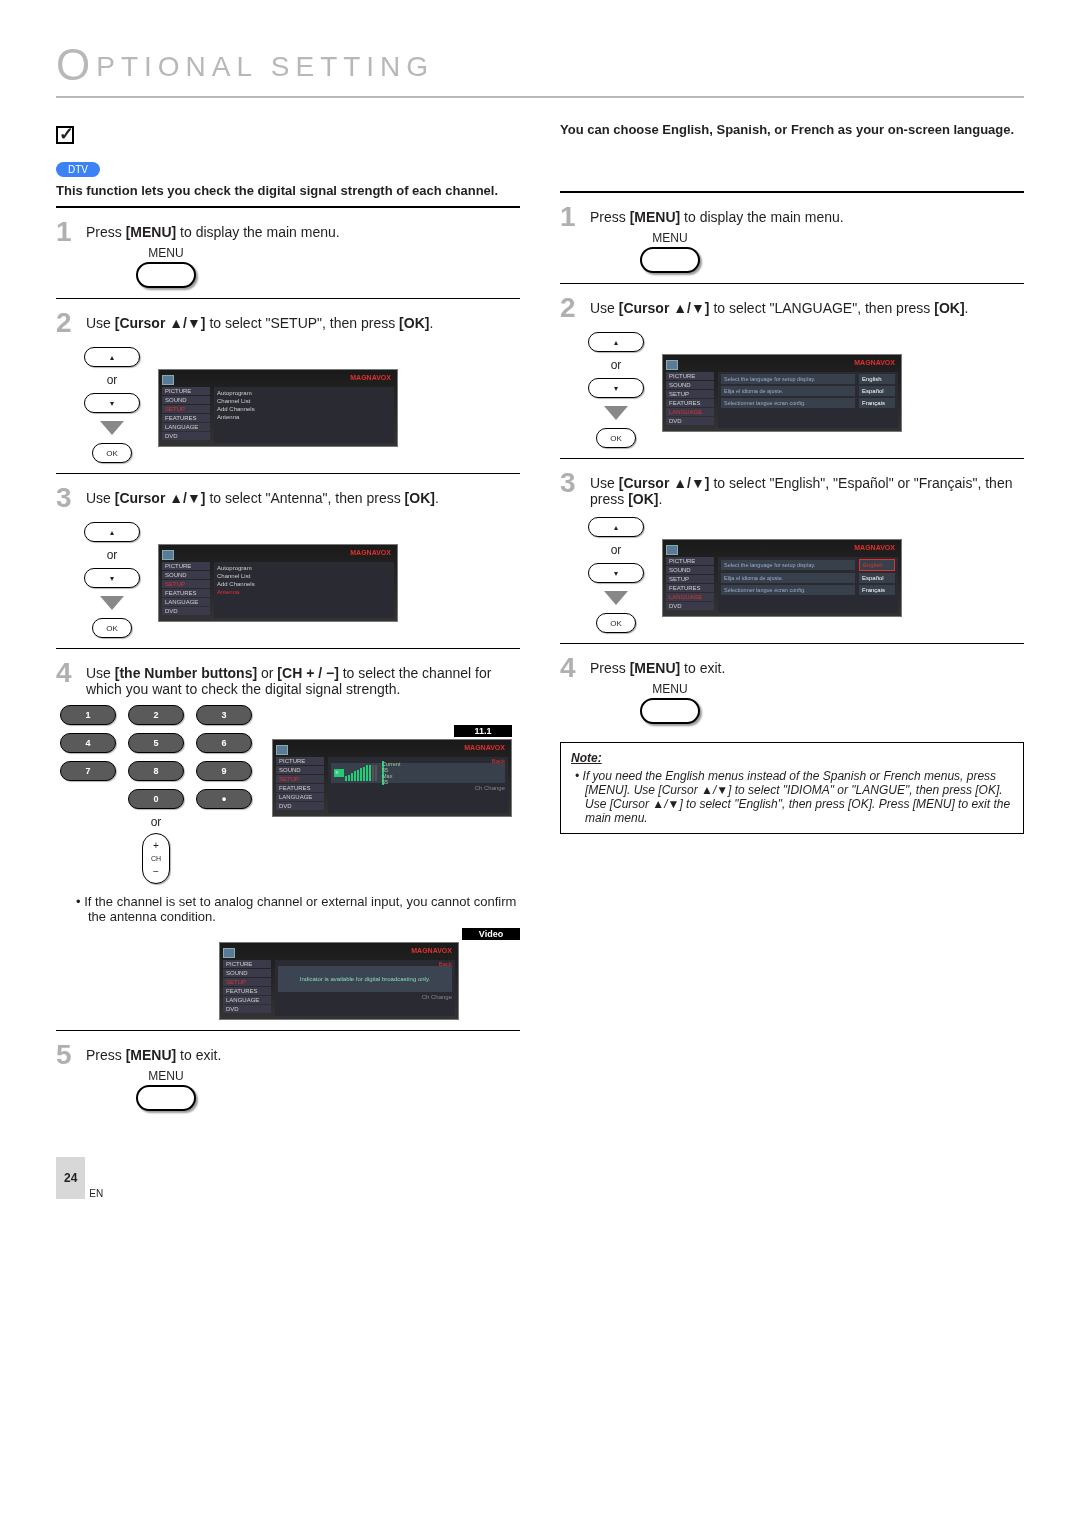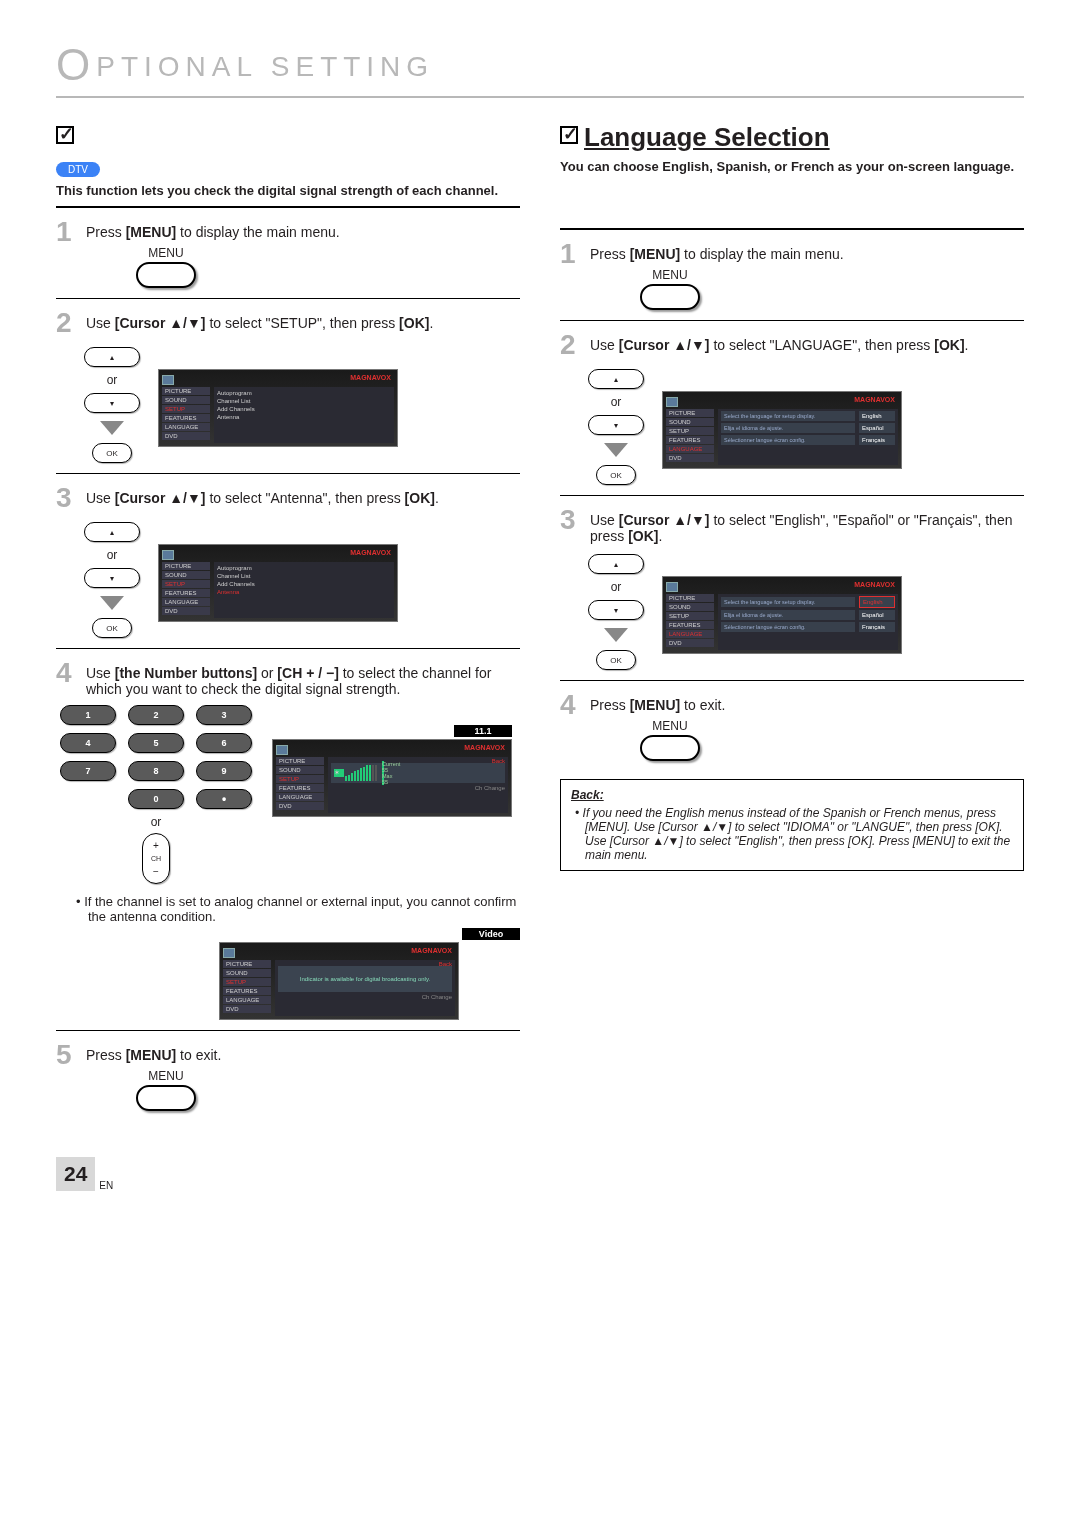--- a/index.html
+++ b/index.html
@@ -301,22 +301,22 @@
   .cursor-glyph { font-family: inherit; }
   .pagefoot {
     margin-top: 40px;
     display: flex;
     align-items: flex-end;
     gap: 4px;
   }
   .pagefoot .num {
     background: #d8d8d8;
     font-weight: bold;
-    padding: 5px 8px;
-    font-size: 21px;
+    padding: 14px 8px;
+    font-size: 12px;
   }
   .pagefoot .lang { font-size: 10px; }
 </style>
 </head>
 <body>
 
 <div class="chapter-title">
   <span class="cap">O</span><span>PTIONAL  SETTING</span>
 </div>
 
@@ -534,23 +534,20 @@
         <span>Press </span><b>[MENU]</b><span> to exit.</span>
         <div class="menu-btn-wrap">
           <div class="menu-label">MENU</div>
           <div class="menu-btn"></div>
         </div>
       </div>
     </div>
   </div>
 
   <div class="col">
-    <div class="section-title">
-      <span class="check"></span><span>Language Selection</span>
-    </div>
     <div class="intro">You can choose English, Spanish, or French as your on-screen language.</div>
     <div style="height:40px"></div>
     <hr class="section-rule">
 
     <div class="step">
       <div class="step-num">1</div>
       <div class="step-body">
         <span>Press </span><b>[MENU]</b><span> to display the main menu.</span>
         <div class="menu-btn-wrap">
           <div class="menu-label">MENU</div>
@@ -663,21 +660,21 @@
       <div class="step-body">
         <span>Press </span><b>[MENU]</b><span> to exit.</span>
         <div class="menu-btn-wrap">
           <div class="menu-label">MENU</div>
           <div class="menu-btn"></div>
         </div>
       </div>
     </div>
 
     <div class="note-box">
-      <div class="note-title">Back:</div>
+      <div class="note-title">Note:</div>
       <div class="ni">• <span>If you need the English menus instead of the Spanish or French menus, press [MENU]. Use [Cursor ▲/▼] to select "IDIOMA" or "LANGUE", then press [OK]. Use [Cursor ▲/▼] to select "English", then press [OK]. Press [MENU] to exit the main menu.</span></div>
     </div>
   </div>
 </div>
 
 <div class="pagefoot">
   <span class="num">24</span>
   <span class="lang">EN</span>
 </div>
 

